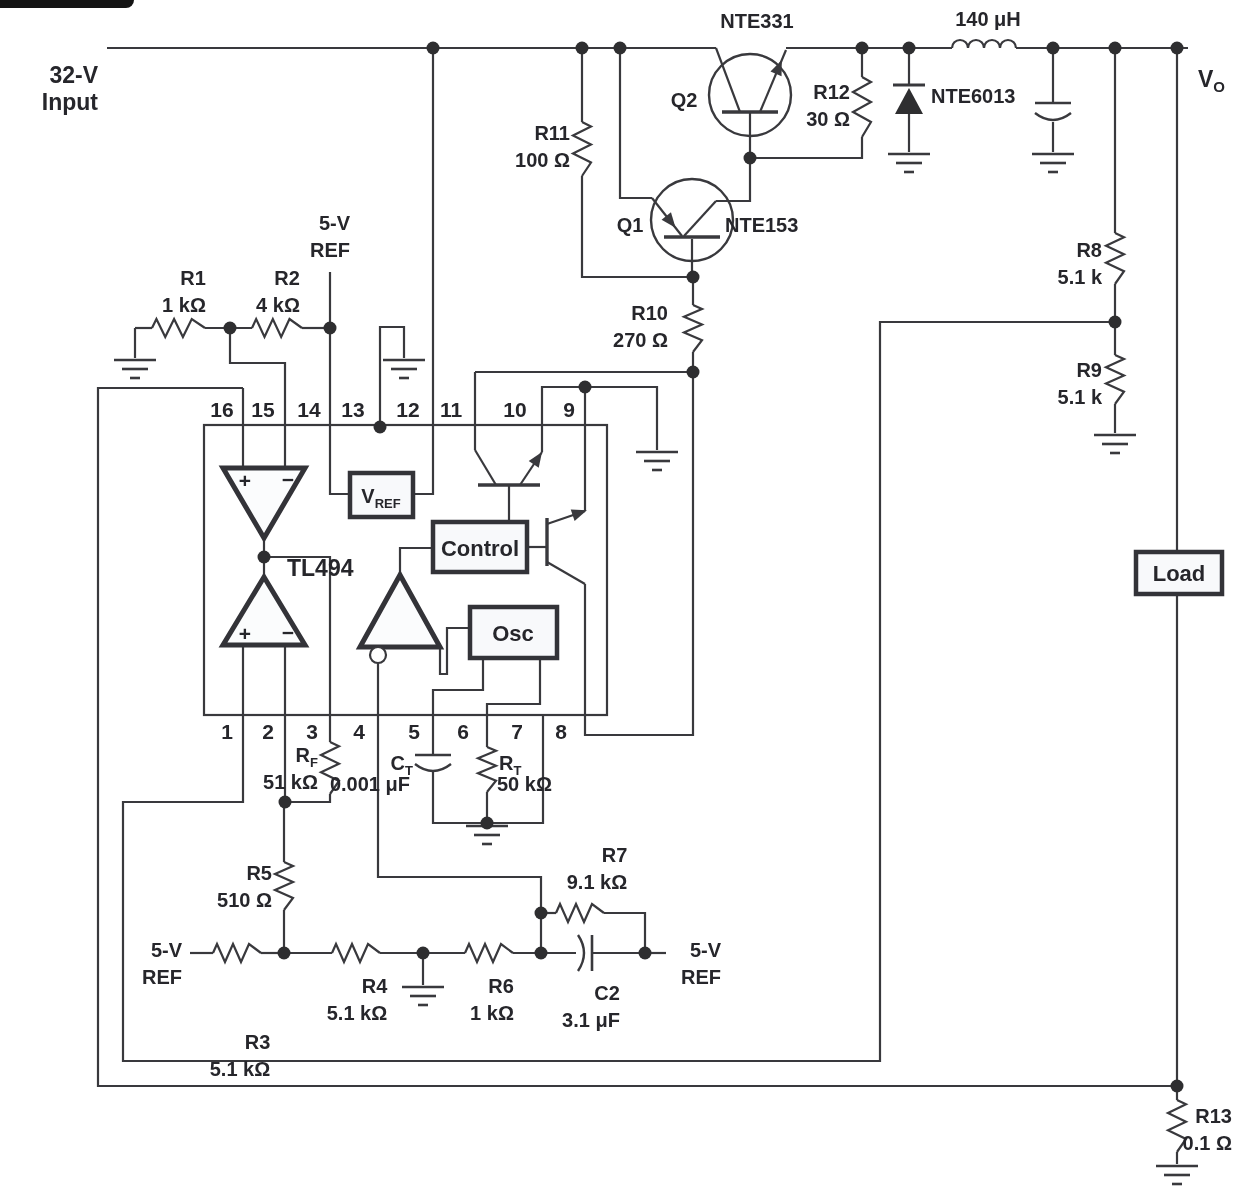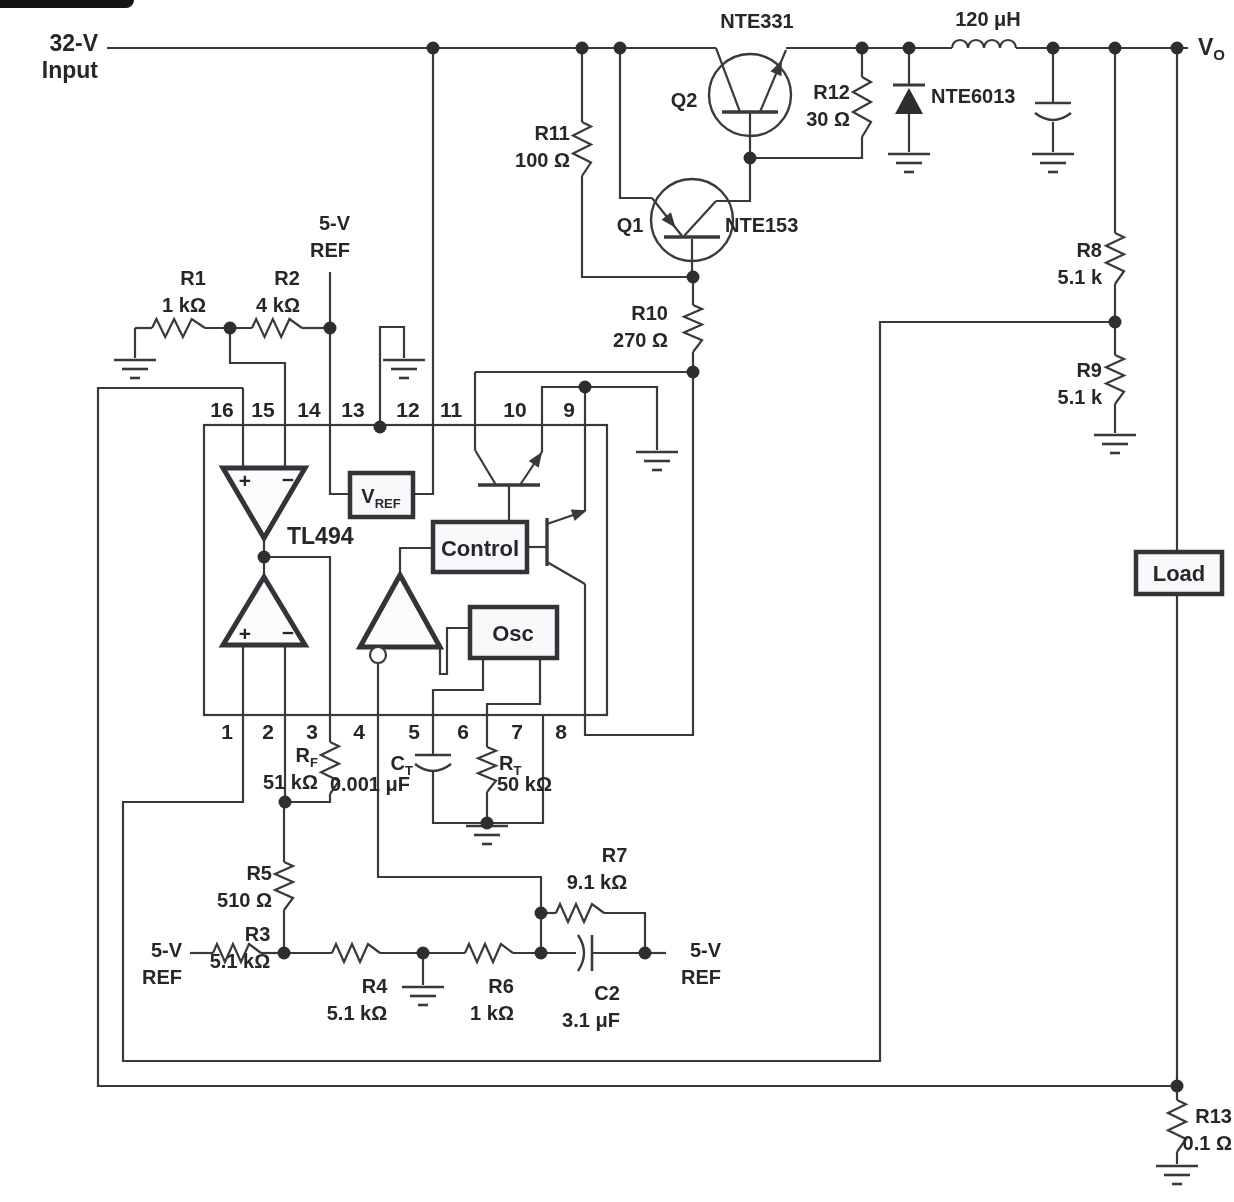--- a/index.html
+++ b/index.html
@@ -5,21 +5,21 @@
   html,body{margin:0;padding:0;background:#ffffff;}
   body{width:1234px;height:1202px;position:relative;font-family:"Liberation Sans",sans-serif;
        font-weight:bold;color:#26262b;overflow:hidden;}
   #stage{position:absolute;left:0;top:0;width:1234px;height:1202px;}
   svg{position:absolute;left:0;top:0;}
   .lbl{position:absolute;font-size:20px;line-height:27px;white-space:nowrap;}
   .anchor-c{transform:translate(-50%,-50%);text-align:right;}
   .anchor-r{transform:translate(-100%,-50%);text-align:right;}
   .anchor-l{transform:translate(0,-50%);text-align:right;}
   .pin{font-size:21px;}
-  .big{font-size:23px;}
+  .big{font-size:23px;margin-top:32px;}
   .boxlbl{font-size:22px;}
   sub{font-size:13px;line-height:0;}
   .vo sub{font-size:15px;}
   #corner-bar{position:absolute;left:-8px;top:-8px;width:142px;height:16px;background:#141414;
               border-radius:10px;}
 </style>
 </head>
 <body>
 
 <div id="stage">
@@ -198,21 +198,21 @@
 
   <div id="corner-bar"></div>
 
   <div class="lbl anchor-r big" style="left:98px;top:57px">
     <div>32-V</div>
       <div>Input</div>
   </div>
   <div class="lbl anchor-l big vo" style="left:1198px;top:47px">
     <span>V</span><sub>O</sub>
   </div>
-  <div class="lbl anchor-c" style="left:988px;top:19px">120 μH</div>
+  <div class="lbl anchor-c" style="left:988px;top:19px">140 μH</div>
   <div class="lbl anchor-c" style="left:757px;top:21px">NTE331</div>
   <div class="lbl anchor-c" style="left:684px;top:100px">Q2</div>
   <div class="lbl anchor-r" style="left:850px;top:106px">
     <div>R12</div>
       <div>30 Ω</div>
   </div>
   <div class="lbl anchor-l" style="left:931px;top:96px">NTE6013</div>
   <div class="lbl anchor-r" style="left:570px;top:147px">
     <div>R11</div>
       <div>100 Ω</div>
@@ -285,21 +285,21 @@
   </div>
   <div class="lbl anchor-l" style="left:497px;top:784px">50 kΩ</div>
   <div class="lbl anchor-r" style="left:272px;top:887px">
     <div>R5</div>
       <div>510 Ω</div>
   </div>
   <div class="lbl anchor-c" style="left:162px;top:964px">
     <div>5-V</div>
       <div>REF</div>
   </div>
-  <div class="lbl anchor-c" style="left:240px;top:948px">
+  <div class="lbl anchor-c" style="left:240px;top:1056px">
     <div>R3</div>
       <div>5.1 kΩ</div>
   </div>
   <div class="lbl anchor-c" style="left:357px;top:1000px">
     <div>R4</div>
       <div>5.1 kΩ</div>
   </div>
   <div class="lbl anchor-c" style="left:492px;top:1000px">
     <div>R6</div>
       <div>1 kΩ</div>

